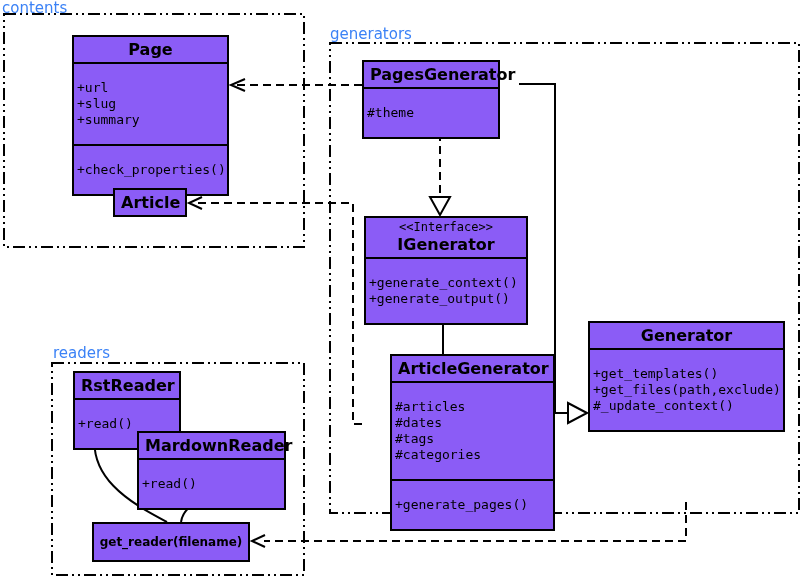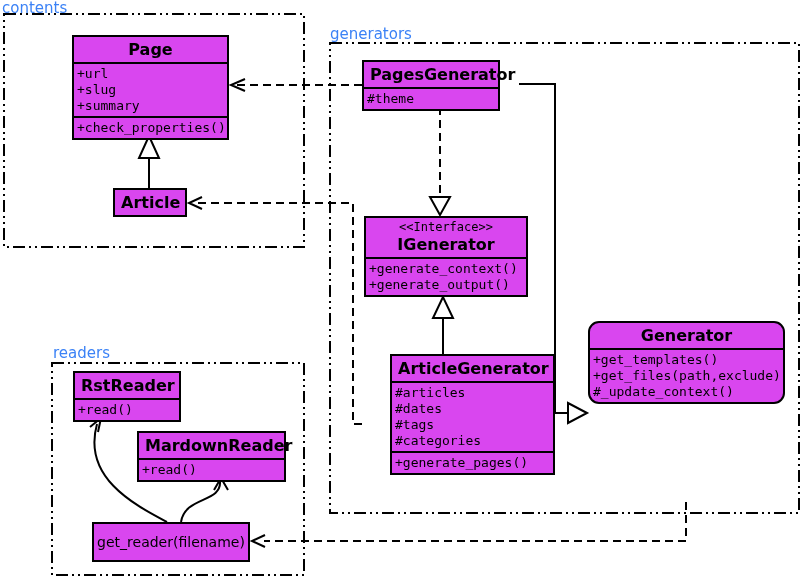--- a/index.html
+++ b/index.html
@@ -8,38 +8,38 @@
     background:#ffffff; color:#000;
     font-family:"DejaVu Sans", sans-serif;
   }
   #wires { position:absolute; left:0; top:0; width:803px; height:579px; }
   .pkg-label {
     position:absolute; font-size:15px; line-height:15px; color:#3b82f6;
     background:transparent;
   }
   .cls {
     position:absolute; box-sizing:border-box;
-    background:#d946ef; border:2px solid #000;
+    background:#8b5cf6; border:2px solid #000;
   }
   .cls-title {
     font-weight:bold; font-size:16px; line-height:21px;
     text-align:center; padding:2px 6px; white-space:nowrap;
   }
   .stereotype {
     display:block; font-family:"DejaVu Sans Mono", monospace;
     font-weight:normal; font-size:12px; line-height:14px;
   }
-  .sec { border-top:2px solid #000; padding:2px 3px; }
+  .sec { border-top:2px solid #000; padding:16px 3px; }
   .mrow {
     font-family:"DejaVu Sans Mono", monospace;
     font-size:13px; line-height:16px; white-space:pre;
   }
   .single {
     display:flex; align-items:center; justify-content:center;
-    font-size:14px; white-space:nowrap;
+    font-size:12px; white-space:nowrap;font-weight:bold;
   }
 </style>
 </head>
 <body>
 
 <svg id="wires" width="803" height="579" viewBox="0 0 803 579" stroke="#000" stroke-width="2" fill="none">
 
   <rect x="4" y="14" width="300" height="233" stroke-dasharray="12 4 2 4 2 4"></rect>
   <rect x="330" y="43" width="469" height="470" stroke-dasharray="12 4 2 4 2 4"></rect>
   <rect x="52" y="363" width="252" height="212" stroke-dasharray="12 4 2 4 2 4"></rect>
@@ -116,21 +116,21 @@
     <div class="mrow">#articles</div>
     <div class="mrow">#dates</div>
     <div class="mrow">#tags</div>
     <div class="mrow">#categories</div>
   </div>
   <div class="sec">
     <div class="mrow">+generate_pages()</div>
   </div>
 </div>
 
-<div class="cls" style="left:588px;top:321px;width:197px;border-radius:11px;">
+<div class="cls" style="left:588px;top:321px;width:197px;">
   <div class="cls-title">Generator</div>
   <div class="sec">
     <div class="mrow">+get_templates()</div>
     <div class="mrow">+get_files(path,exclude)</div>
     <div class="mrow">#_update_context()</div>
   </div>
 </div>
 
 <div class="cls" style="left:73px;top:371px;width:108px;">
   <div class="cls-title">RstReader</div>

